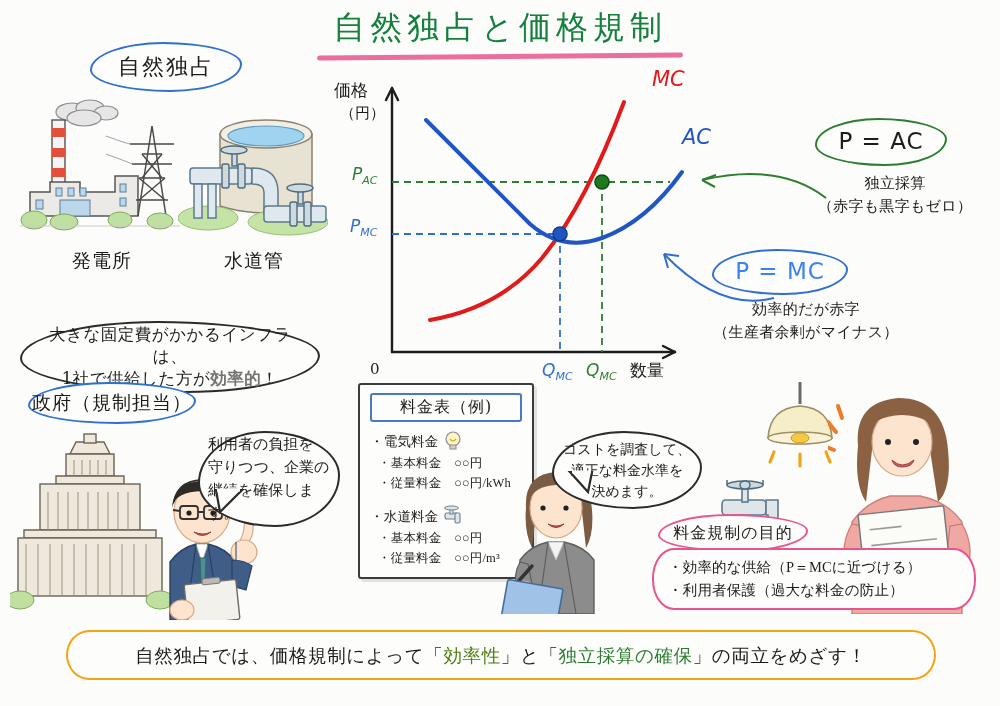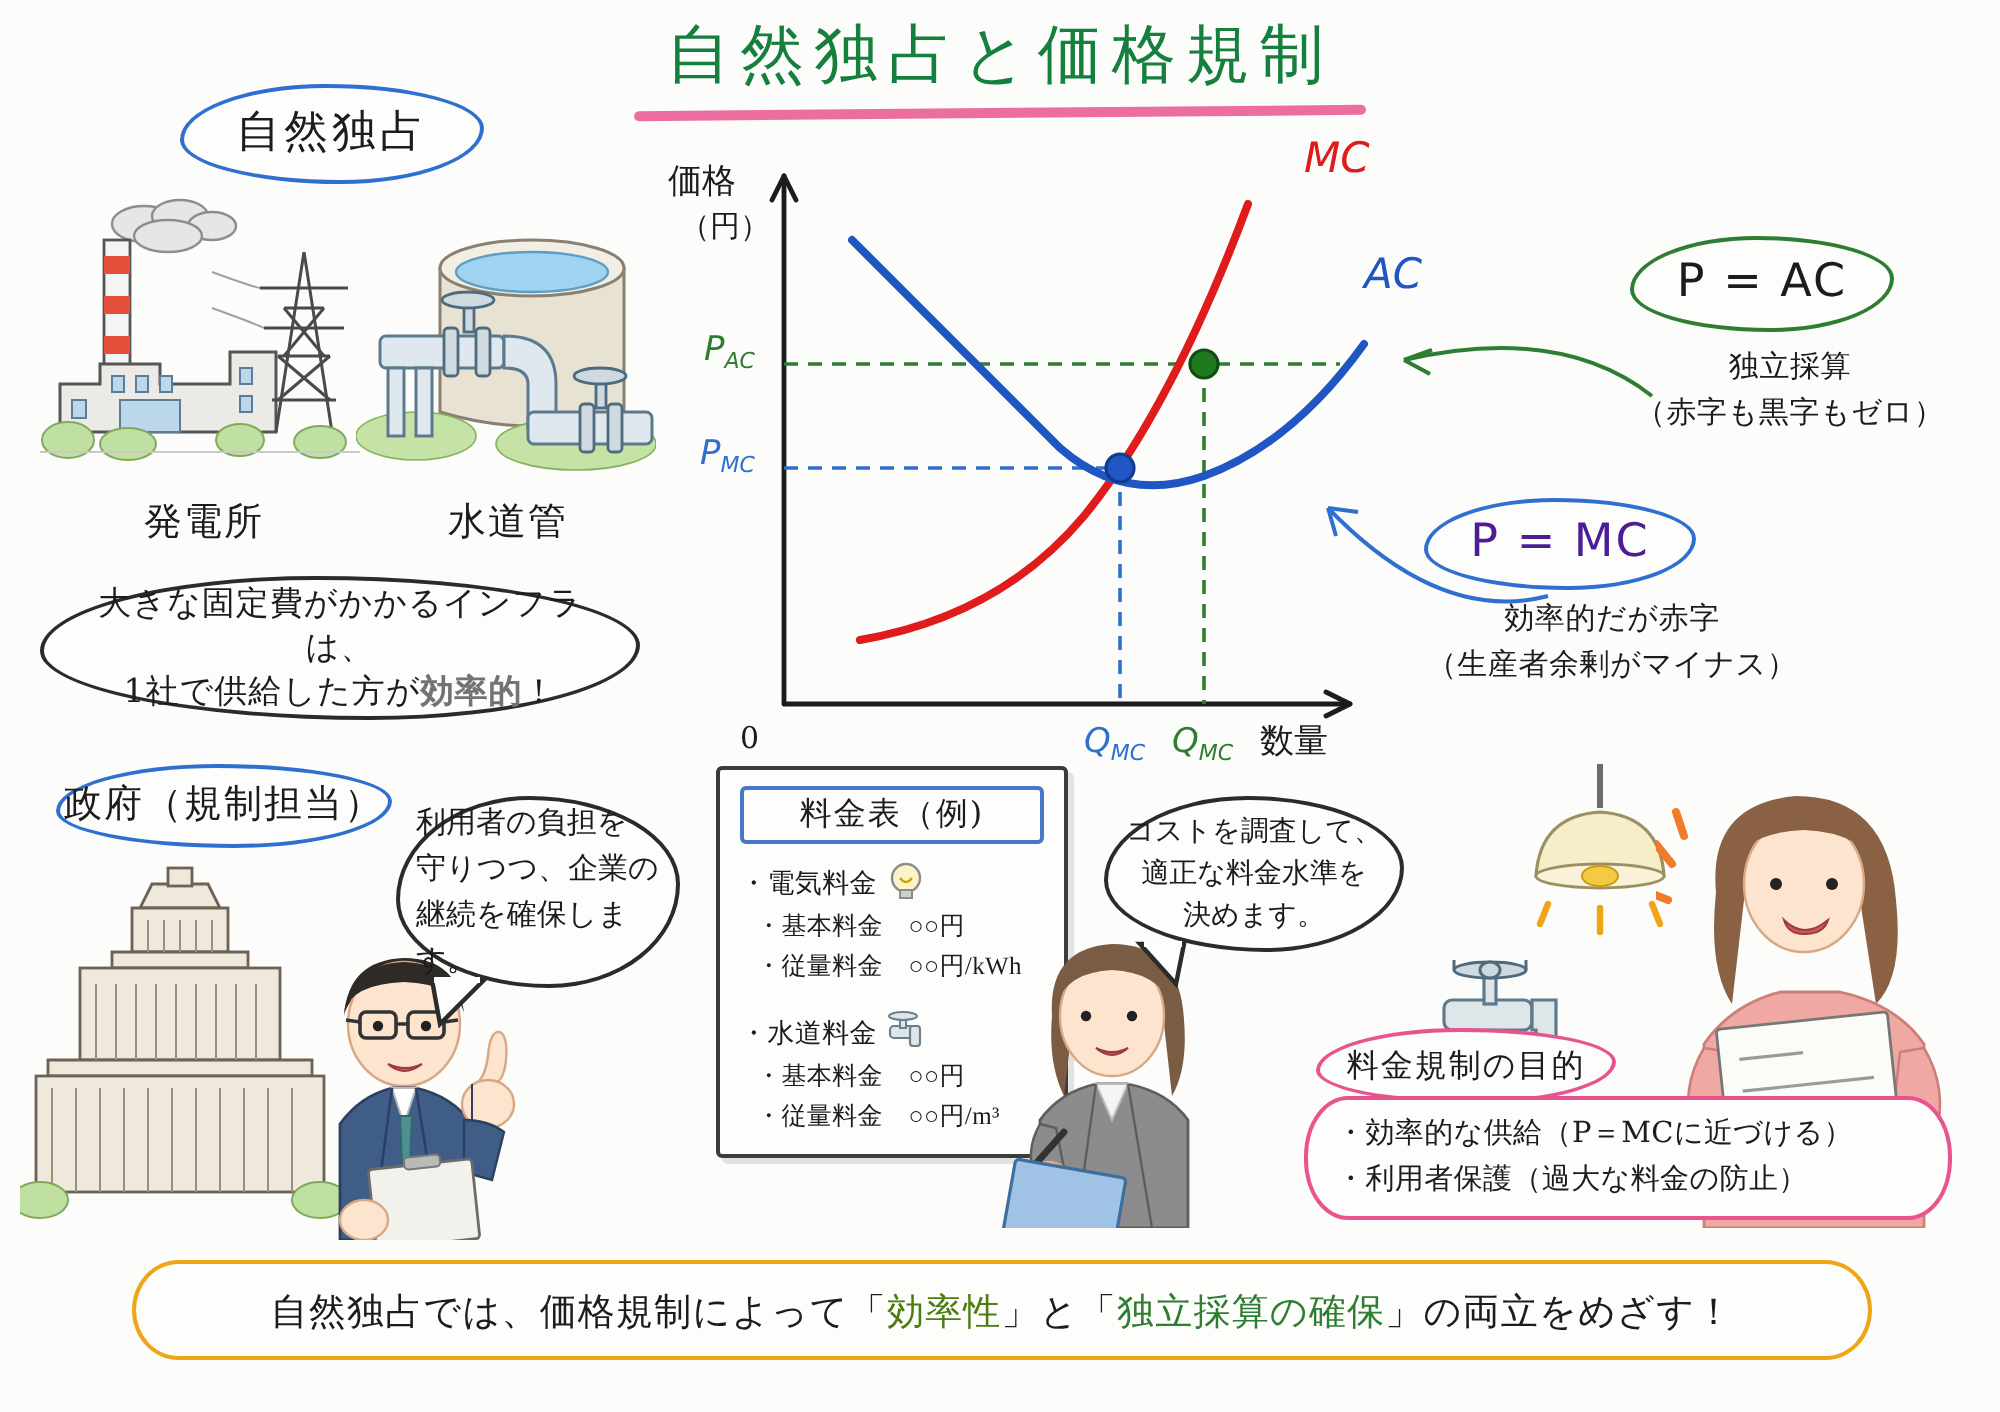--- a/index.html
+++ b/index.html
@@ -26,21 +26,21 @@
 
   
   .cloud {
     border: 2.4px solid #4a78c8; border-radius: 48% 52% 47% 53% / 56% 44% 56% 44%;
     background: #fdfdfb; display: flex; align-items: center; justify-content: center;
     text-align: center; line-height: 1.35;
   }
   .cloud.green { border-color: #2e7d32; }
   .cloud.blue  { border-color: #2f6fd0; }
   .cloud.pink  { border-color: #e8558e; }
-  .cloud.black { border-color: #2b2b2b; }
+  .cloud.black { border-color: #2b2b2b; margin-top: 33px; }
 
   .jp { font-family: "DejaVu Serif", serif; color: #1c1c1c; }
 
   
   #nm-cloud { left: 90px; top: 42px; width: 152px; height: 50px; font-size: 22px; letter-spacing: 2px; }
 
   #label-power  { left: 44px; top: 248px; width: 116px; text-align: center; font-size: 19px; letter-spacing: 1px; }
   #label-water  { left: 196px; top: 248px; width: 116px; text-align: center; font-size: 19px; letter-spacing: 1px; }
 
   #infra-note {
@@ -58,21 +58,21 @@
   .curvelab { font-family: "DejaVu Sans", sans-serif; font-size: 21px; font-style: italic; }
   .ptlab { font-family: "DejaVu Sans", sans-serif; font-size: 17px; font-style: italic; }
   .ptlab tspan.sub { font-size: 11px; }
 
   
   #pac-cloud { left: 815px; top: 118px; width: 132px; height: 48px; font-size: 23px; letter-spacing: 1px;
                font-family: "DejaVu Sans", sans-serif; color:#1c1c1c; }
   #pac-note  { left: 800px; top: 172px; width: 190px; text-align: center;
                font-size: 15px; line-height: 1.5; letter-spacing: .3px; }
   #pmc-cloud { left: 712px; top: 249px; width: 136px; height: 46px; font-size: 23px; letter-spacing: 1px;
-               font-family: "DejaVu Sans", sans-serif; color:#4c1d95; }
+               font-family: "DejaVu Sans", sans-serif; color:#3b82f6; }
   #pmc-note  { left: 700px; top: 298px; width: 212px; text-align: center;
                font-size: 15px; line-height: 1.5; letter-spacing: .3px; }
 
   
   #gov-cloud { left: 28px; top: 382px; width: 168px; height: 42px; font-size: 19px; letter-spacing: 1px; }
   #gov-speech {
     left: 198px; top: 398px; width: 142px; height: 96px;
     font-size: 15px; line-height: 1.55; padding: 6px 8px;
     border-radius: 47% 53% 46% 54% / 54% 46% 54% 46%;
     text-align: left;
@@ -99,21 +99,21 @@
     text-align: center;
   }
 
   
   #purpose-cloud { left: 658px; top: 514px; width: 150px; height: 38px; font-size: 16px; letter-spacing: 1px; }
   #purpose-box {
     left: 652px; top: 548px; width: 324px; height: 62px;
     padding: 6px 4px 4px 14px; border-radius: 22px/30px;
     border: 2.2px solid #e8558e; background: #fdfdfb;
   }
-  .purpose-line { font-size: 14.5px; line-height: 1.62; letter-spacing: .2px; }
+  .purpose-line { font-size: 14.5px; line-height: 1.62; letter-spacing: .2px; font-family: Liberation Serif, serif; }
 
   
   #footer-banner {
     left: 66px; top: 630px; width: 870px; height: 50px;
     border: 2.6px solid #f0a518; border-radius: 26px/28px; background: #fdfdfb;
     display: flex; align-items: center; justify-content: center;
   }
   #footer-text { font-size: 18.5px; letter-spacing: .6px; }
   #footer-text .b { color: #4d7c0f; }
   #footer-text .g { color: #2e7d32; }

